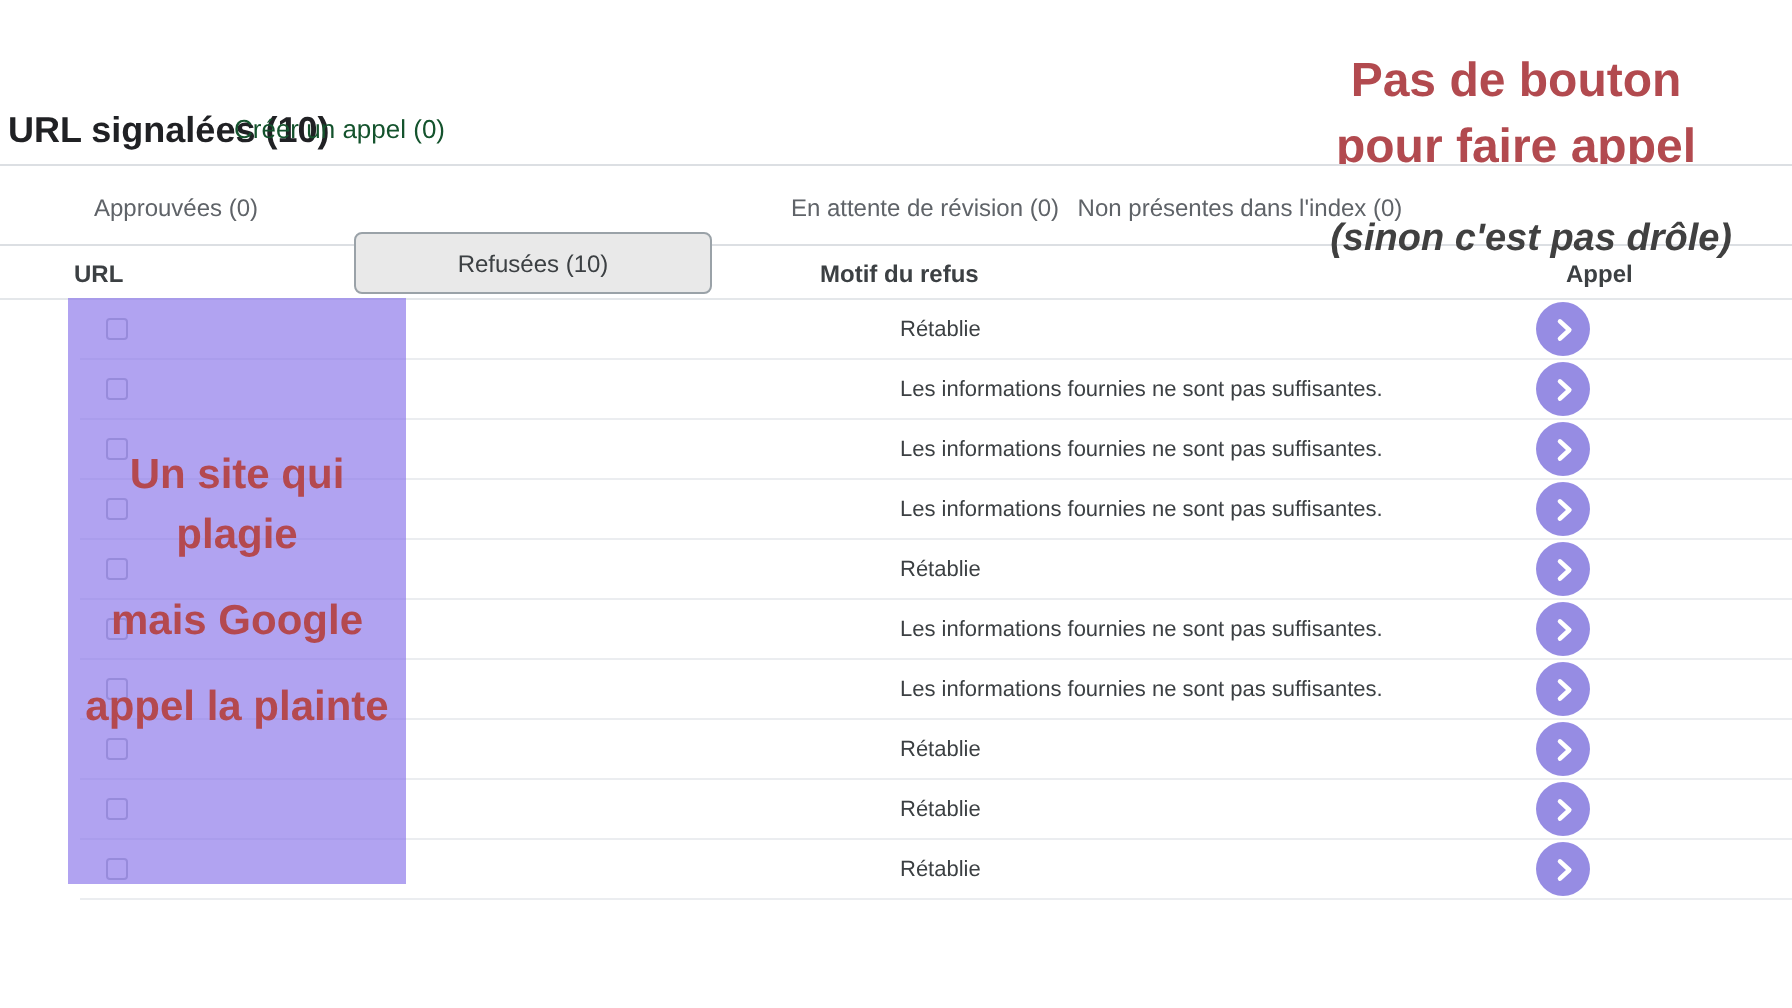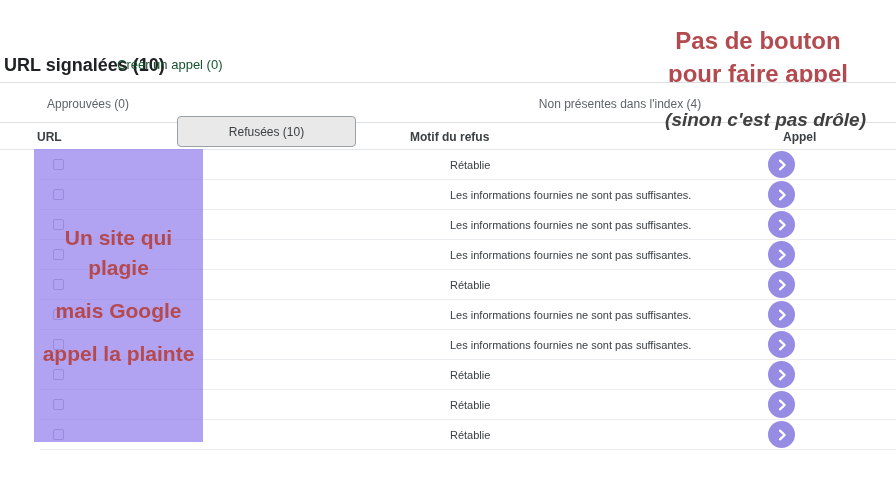--- a/index.html
+++ b/index.html
@@ -64,21 +64,22 @@
   <div class="create-appeal">Créer un appel (0)</div>
 
   <div class="anno-top">
     <div>Pas de bouton</div>
     <div>pour faire appel</div>
   </div>
 
   <div class="tabbar">
     <div class="tab tab-0">Approuvées (0)</div>
     <div class="tab-selected">Refusées (10)</div>
-    <div class="tab tab-3">Non présentes dans l'index (4)</div>
+    <div class="tab tab-2">En attente de révision (0)</div>
+    <div class="tab tab-3">Non présentes dans l'index (0)</div>
     <div class="anno-joke">(sinon c'est pas drôle)</div>
   </div>
 
   <div class="thead">
     <span class="th-url">URL</span>
     <span class="th-motif">Motif du refus</span>
     <span class="th-appel">Appel</span>
   </div>
 
   <div class="rows">

